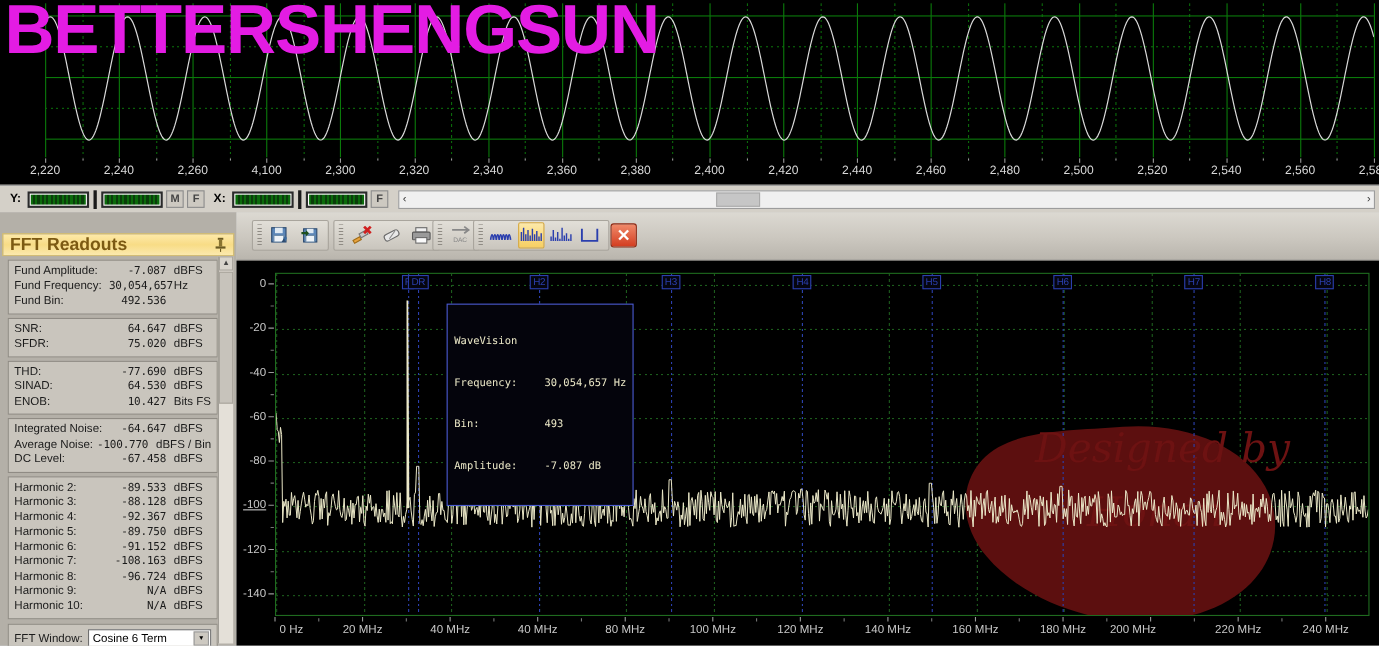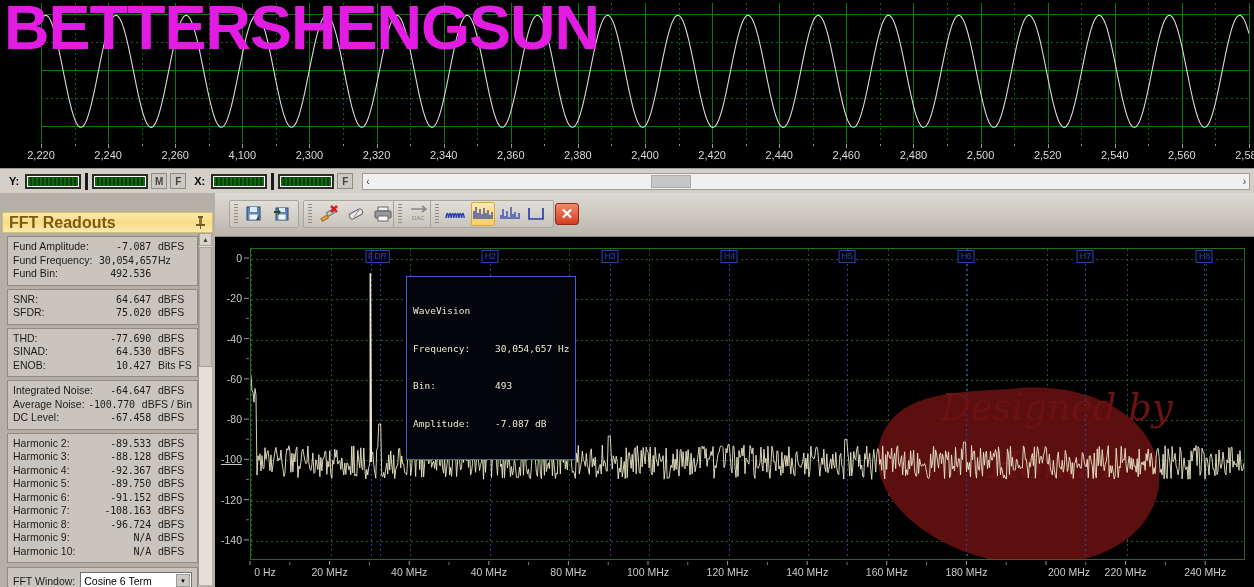--- a/index.html
+++ b/index.html
@@ -736,17 +736,17 @@
       <div style="left: 50px; top: 2px;">0 Hz</div>
       <div style="left: 114.6px; top: 2px;">20 MHz</div>
       <div style="left: 194.2px; top: 2px;">40 MHz</div>
       <div style="left: 273.8px; top: 2px;">40 MHz</div>
       <div style="left: 353.4px; top: 2px;">80 MHz</div>
       <div style="left: 433px; top: 2px;">100 MHz</div>
       <div style="left: 512.6px; top: 2px;">120 MHz</div>
       <div style="left: 592.2px; top: 2px;">140 MHz</div>
       <div style="left: 671.8px; top: 2px;">160 MHz</div>
       <div style="left: 751.4px; top: 2px;">180 MHz</div>
-      <div style="left: 854px; top: 2px;">200 MHz</div>
+      <div style="left: 815px; top: 2px;">200 MHz</div>
       <div style="left: 910.6px; top: 2px;">220 MHz</div>
       <div style="left: 990.2px; top: 2px;">240 MHz</div>
     </div>
 </div>
 
 </body></html>

